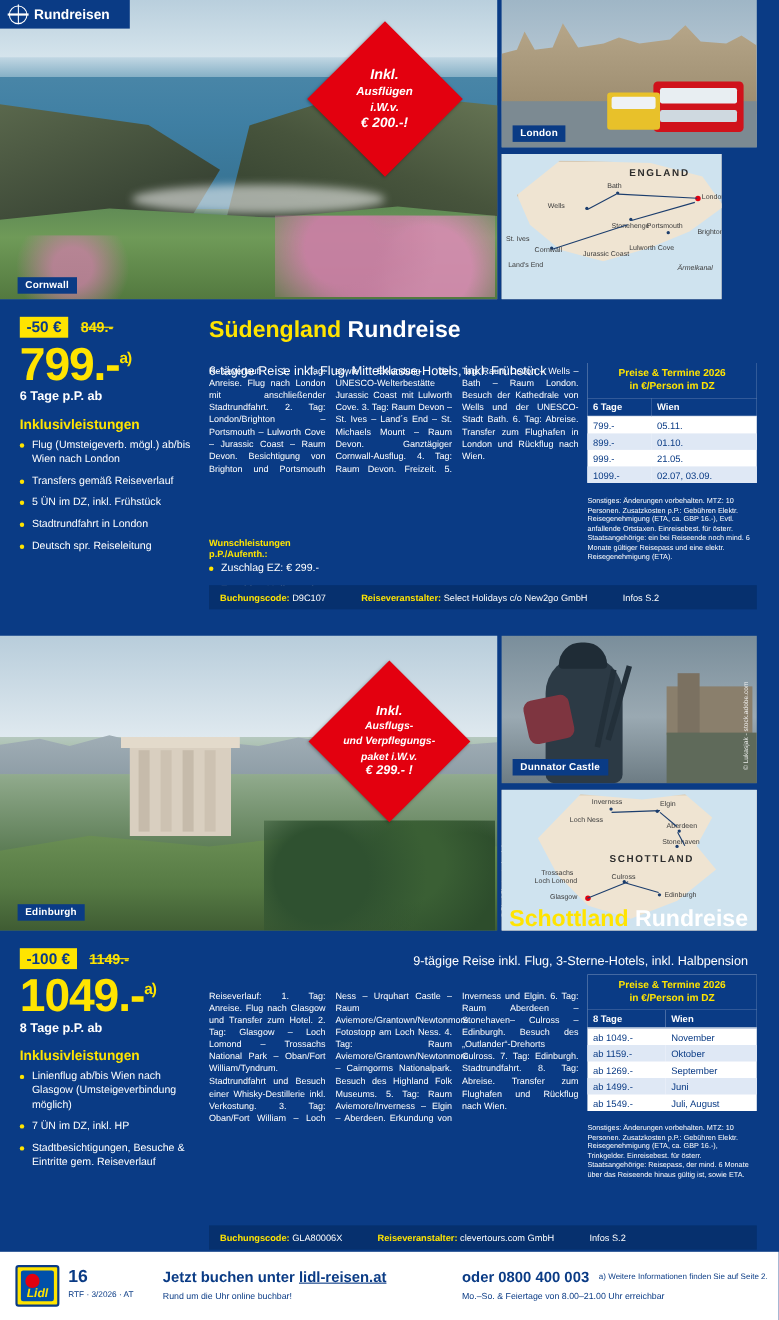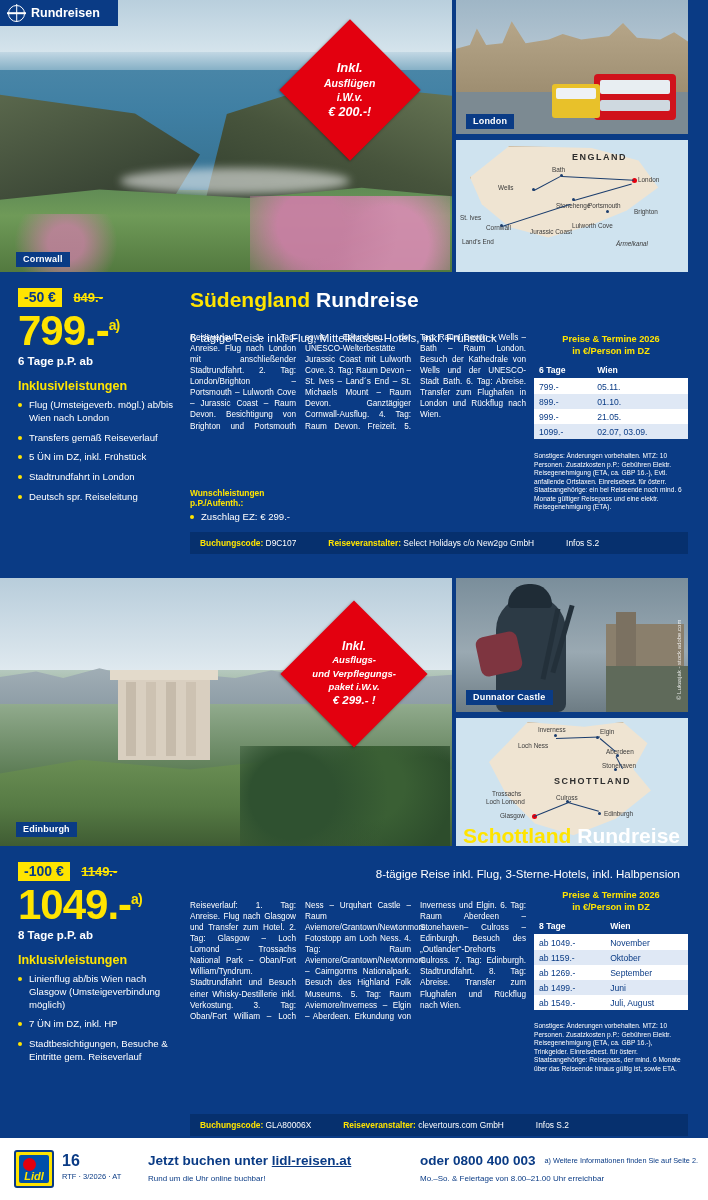--- a/index.html
+++ b/index.html
@@ -209,21 +209,21 @@
 
     <div class="abs" style="left:138px;top:74px;width:82px;height:46px;background:#d0121b;border-radius:4px;"></div>
     <div class="abs" style="left:144px;top:80px;width:70px;height:14px;background:#e8eef2;border-radius:2px;"></div>
     <div class="abs" style="left:144px;top:100px;width:70px;height:11px;background:#cfd9e0;border-radius:2px;"></div>
 
     <div class="abs" style="left:96px;top:84px;width:48px;height:34px;background:#e8c12a;border-radius:3px;"></div>
     <div class="abs" style="left:100px;top:88px;width:40px;height:11px;background:#eef2f5;border-radius:2px;"></div>
   </div>
   <div class="caption-tag" style="left:466px;top:114px;">London</div>
 
-  <div class="map" style="left:456px;top:140px;width:232px;height:132px;">
+  <div class="map" style="left:456px;top:140px;width:200px;height:132px;">
     <div class="sea"></div>
     <div class="abs" style="left:14px;top:6px;width:196px;height:104px;background:#efe4d2;border:1px solid #cdbfa8;
          clip-path:polygon(20% 0, 62% 2%, 86% 14%, 96% 40%, 80% 62%, 62% 76%, 40% 88%, 20% 78%, 6% 56%, 0 30%);"></div>
     <div class="map-label big" style="left:116px;top:12px;">ENGLAND</div>
     <div class="dot" style="left:76px;top:48px;"></div>
       <div class="map-label" style="left:42px;top:44px;">Wells</div>
     <div class="dot" style="left:104px;top:34px;"></div>
       <div class="map-label" style="left:96px;top:26px;">Bath</div>
     <div class="dot" style="left:116px;top:58px;"></div>
       <div class="map-label" style="left:100px;top:62px;">Stonehenge</div>
@@ -416,21 +416,21 @@
     <div class="incl-title">Inklusivleistungen</div>
     <ul class="incl">
       <li>Linienflug ab/bis Wien nach Glasgow (Umsteigeverbindung möglich)</li>
       <li>7 ÜN im DZ, inkl. HP</li>
       <li>Stadtbesichtigungen, Besuche &amp; Eintritte gem. Reiseverlauf</li>
     </ul>
   </div>
 
   <div class="abs" style="left:190px;top:824px;width:490px;text-align:right;">
     <div class="title"><span>Schottland</span> <span class="white">Rundreise</span></div>
-    <div class="subtitle">8-tägige Reise inkl. Flug, 3-Sterne-Hotels, inkl. Halbpension</div>
+    <div class="subtitle">9-tägige Reise inkl. Flug, 3-Sterne-Hotels, inkl. Halbpension</div>
   </div>
 
   <div class="abs cols" style="left:190px;top:900px;width:336px;height:204px;">Reiseverlauf: 1. Tag: Anreise. Flug nach Glasgow und Transfer zum Hotel. 2. Tag: Glasgow – Loch Lomond – Trossachs National Park – Oban/Fort William/Tyndrum. Stadtrundfahrt und Besuch einer Whisky-Destillerie inkl. Verkostung. 3. Tag: Oban/Fort William – Loch Ness – Urquhart Castle – Raum Aviemore/Grantown/Newtonmore. Fotostopp am Loch Ness. 4. Tag: Raum Aviemore/Grantown/Newtonmore – Cairngorms Nationalpark. Besuch des Highland Folk Museums. 5. Tag: Raum Aviemore/Inverness – Elgin – Aberdeen. Erkundung von Inverness und Elgin. 6. Tag: Raum Aberdeen – Stonehaven– Culross – Edinburgh. Besuch des „Outlander“-Drehorts Culross. 7. Tag: Edinburgh. Stadtrundfahrt. 8. Tag: Abreise. Transfer zum Flughafen und Rückflug nach Wien.</div>
 
   <div class="ptable" style="left:534px;top:886px;width:154px;">
     <div class="ph">Preise &amp; Termine 2026<br>in €/Person im DZ</div>
     <table>
       <tbody>
           <tr>
             <th>8 Tage</th>

